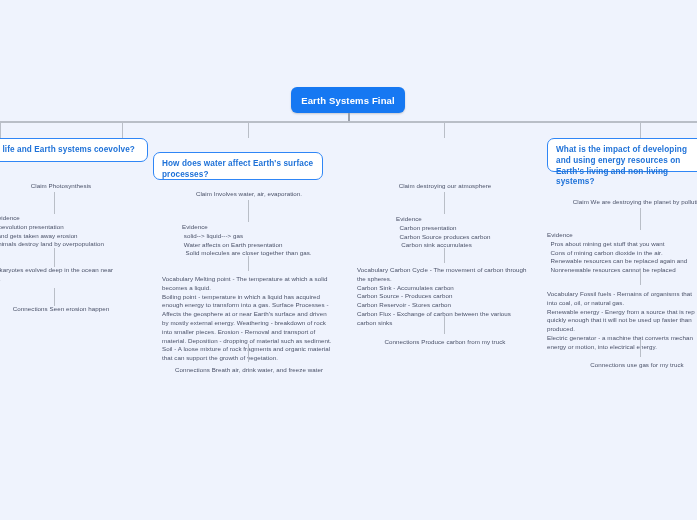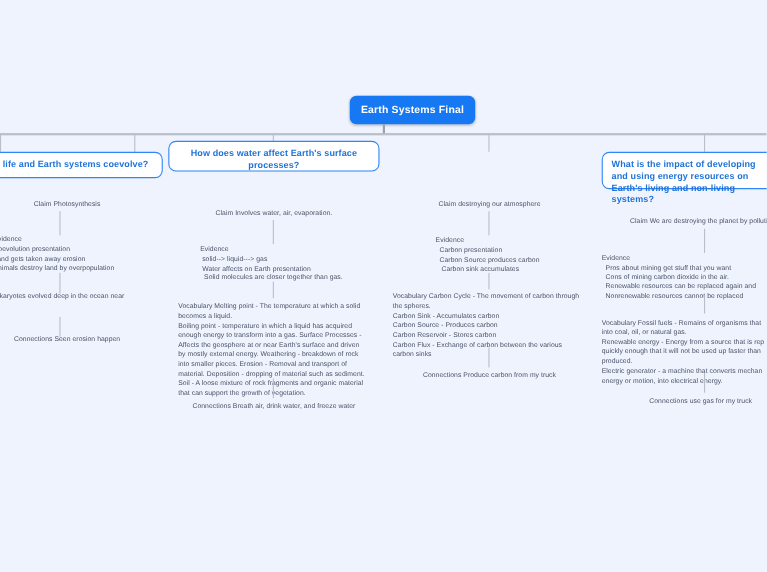--- a/index.html
+++ b/index.html
@@ -32,21 +32,20 @@
     border-radius: 6px;
     color: #ffffff;
     font-size: 9.5px;
     font-weight: bold;
     letter-spacing: 0.15px;
     display: flex;
     align-items: center;
     justify-content: center;
     box-sizing: border-box;
     box-shadow: 0 1px 2px rgba(0,0,0,0.18);
-    margin-left: 27px;
   }
 
   
   .root-stem {
     position: absolute;
     left: 348px;
     top: 113px;
     width: 2px;
     height: 9px;
     background: #9aa0ac;
@@ -127,21 +126,21 @@
 Land gets taken away erosion
 Animals destroy land by overpopulation</div>
   <div class="seg" style="left:54px; top:248px; height:19px;"></div>
 
   <div class="node-text" style="left:-6px; top:266px; width:140px;">rokaryotes evolved deep in the ocean near
 ts.</div>
   <div class="seg" style="left:54px; top:288px; height:18px;"></div>
 
   <div class="node-text center" style="left:-4px; top:305px; width:130px;">Connections Seen erosion happen</div>
 
-  <div class="branch-head" style="left:153px; top:128px; width:192px; height:28px;text-align:center;">How does water affect Earth's surface processes?</div>
+  <div class="branch-head" style="left:153px; top:152px; width:170px; height:28px;">How does water affect Earth's surface processes?</div>
 
   <div class="node-text center" style="left:160px; top:190px; width:178px;">Claim Involves water, air, evaporation.</div>
   <div class="seg" style="left:248px; top:200px; height:22px;"></div>
 
   <div class="node-text" style="left:182px; top:223px; width:160px;">Evidence
  solid--&gt; liquid---&gt; gas
  Water affects on Earth presentation
   Solid molecules are closer together than gas.</div>
   <div class="seg" style="left:248px; top:256px; height:15px;"></div>
 

